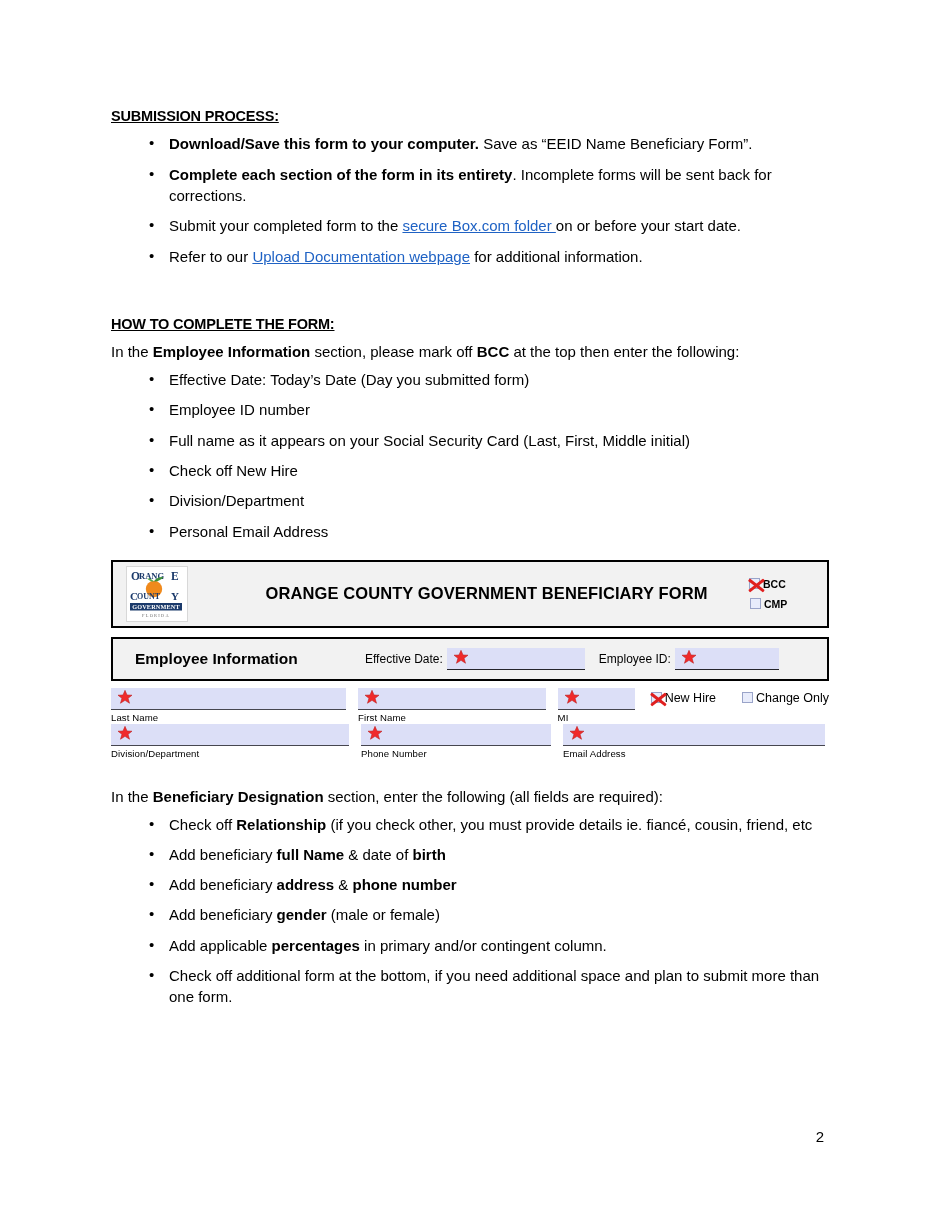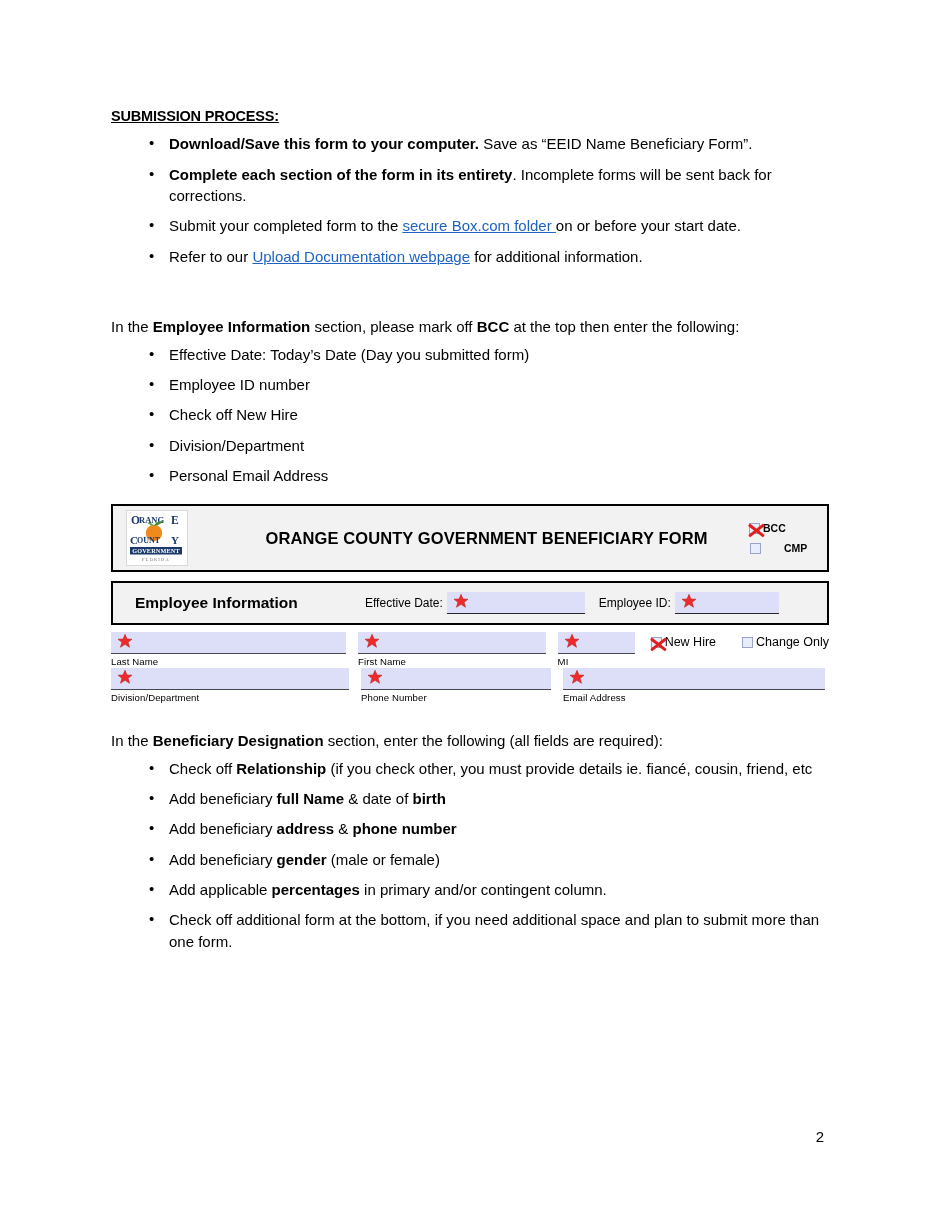--- a/index.html
+++ b/index.html
@@ -116,21 +116,21 @@
     width: 66px;
   }
   .chk-row {
     display: flex;
     align-items: center;
     height: 20px;
     font-size: 10.5px;
     font-weight: bold;
   }
   .chk-row .lbl { margin-left: 3px; }
-  .chk-row.indent { padding-left: 1px; gap: 20px; }
+  .chk-row.indent { padding-left: 1px; }
 
   
   .cbox {
     width: 11px;
     height: 11px;
     box-sizing: border-box;
     border: 1px solid #9aa4c9;
     background: #e8ecfb;
     position: relative;
     flex: 0 0 auto;
@@ -261,26 +261,28 @@
       <li>
         <span>Submit your completed form to the </span><a class="lnk" href="#">secure Box.com folder </a><span>on or before your start date.</span>
       </li>
       <li>
         <span>Refer to our </span><a class="lnk" href="#">Upload Documentation webpage</a><span> for additional information.</span>
       </li>
     </ul>
 
     <div class="heading-gap"></div>
 
+    <div class="section-heading">HOW TO COMPLETE THE FORM:</div>
 
     <p class="intro-line"><span>In the </span><b>Employee Information</b><span> section, please mark off </span><b>BCC</b><span> at the top then enter the following:</span></p>
 
     <ul class="bullets">
       <li>Effective Date: Today’s Date (Day you submitted form)</li>
       <li>Employee ID number</li>
+      <li>Full name as it appears on your Social Security Card (Last, First, Middle initial)</li>
       <li>Check off New Hire</li>
       <li>Division/Department</li>
       <li>Personal Email Address</li>
     </ul>
 
     <div class="form-wrap">
 
       <div class="form-header">
         <div class="logo-box">
           <svg class="oc-svg" width="58" height="52" viewBox="0 0 58 52" xmlns="http://www.w3.org/2000/svg">

